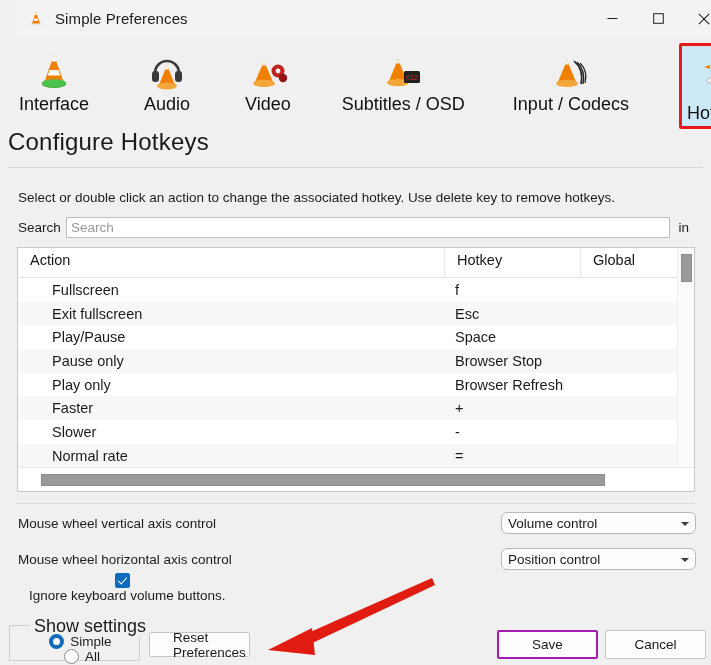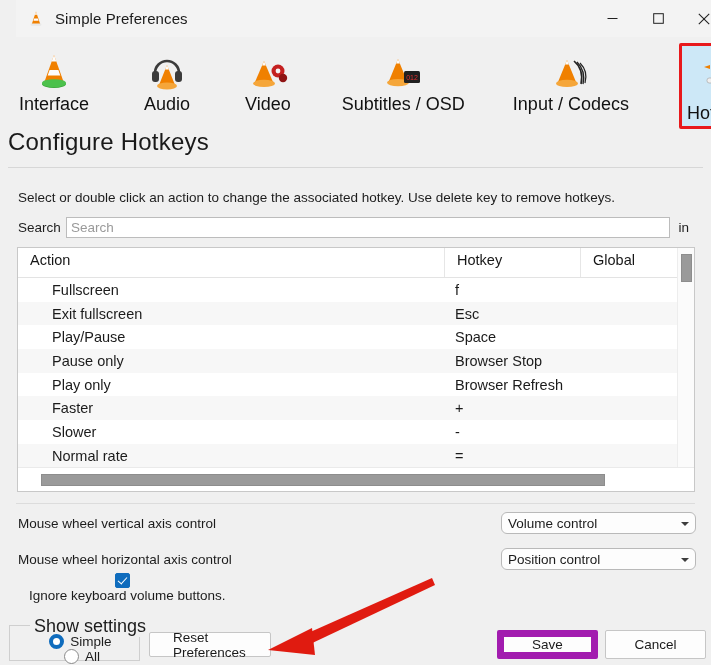--- a/index.html
+++ b/index.html
@@ -377,26 +377,26 @@
     font-family: "Liberation Sans", sans-serif;
     font-size: 13.5px;
     color: #1a1a1a;
     display: flex;
     align-items: center;
     justify-content: center;
     box-sizing: border-box;
   }
   #btn-reset {
     left: 149px; top: 632px;
-    width: 122px; height: 25px; padding-left: 23px;
+    width: 101px; height: 25px; padding-left: 23px;
   }
   #btn-save {
     left: 497px; top: 630px;
     width: 101px; height: 29px;
-    border: 7px solid #a21caf;
+    border: 2px solid #a21caf;
   }
   #btn-cancel {
     left: 605px; top: 630px;
     width: 101px; height: 29px;
   }
 
   
   .annot {
     position: absolute;
     left: 0; top: 0;

